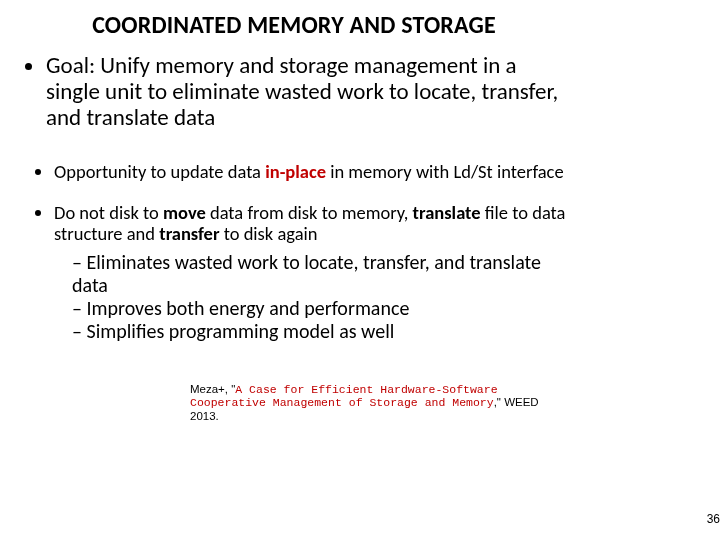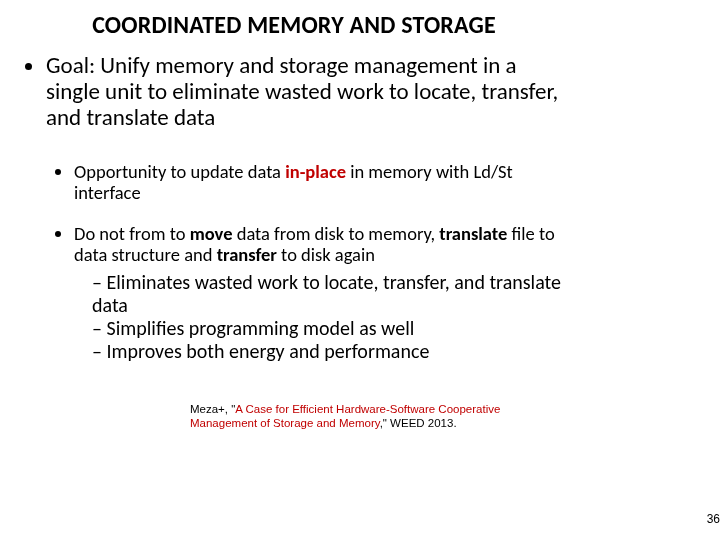--- a/index.html
+++ b/index.html
@@ -39,21 +39,20 @@
   }
   ul.sub {
     list-style: disc;
     padding-left: 34px;
     margin: 0;
   }
   ul.sub > li {
     font-size: 18.5px;
     line-height: 1.12;
     margin-bottom: 20px;
-    margin-left: 20px;
   }
   ul.dash {
     list-style: none;
     padding-left: 18px;
     margin: 6px 0 0 0;
   }
   ul.dash > li {
     font-size: 20px;
     line-height: 1.15;
     margin-bottom: 0px;
@@ -63,21 +62,21 @@
   }
   .b { font-weight: 700; }
   .r { color: #c00000; font-weight: 700; }
   .citation {
     font-family: Arial, sans-serif;
     font-size: 11.5px;
     line-height: 1.2;
     margin: 40px 0 0 170px;
     max-width: 400px;
   }
-  .cit-link { color: #c00000; }
+  .cit-link { color: #c00000; font-family: Liberation Mono, monospace; }
   .pagenum {
     position: absolute;
     bottom: 14px;
     left: 0;
     width: 720px;
     text-align: right;
     font-family: Arial, sans-serif;
     font-size: 12px;
   }
 </style>
@@ -92,25 +91,25 @@
 
   <ul class="top">
     <li>Goal: Unify memory and storage management in a single unit to eliminate wasted work to locate, transfer, and translate data</li>
   </ul>
 
   <ul class="sub">
     <li>
       <span>Opportunity to update data </span><span class="r">in-place</span><span> in memory with Ld/St interface</span>
     </li>
     <li>
-      <span>Do not from to </span><span class="b">move</span><span> data from disk to memory, </span><span class="b">translate</span><span> file to data structure and </span><span class="b">transfer</span><span> to disk again</span>
+      <span>Do not disk to </span><span class="b">move</span><span> data from disk to memory, </span><span class="b">translate</span><span> file to data structure and </span><span class="b">transfer</span><span> to disk again</span>
       <ul class="dash">
         <li>Eliminates wasted work to locate, transfer, and translate data</li>
+        <li>Improves both energy and performance</li>
         <li>Simplifies programming model as well</li>
-        <li>Improves both energy and performance</li>
       </ul>
     </li>
   </ul>
 
   <div class="citation">
     <span>Meza+, "</span><span class="cit-link">A Case for Efficient Hardware-Software Cooperative Management of Storage and Memory</span><span>," WEED 2013.</span>
   </div>
 
   <div class="pagenum">36</div>
 

